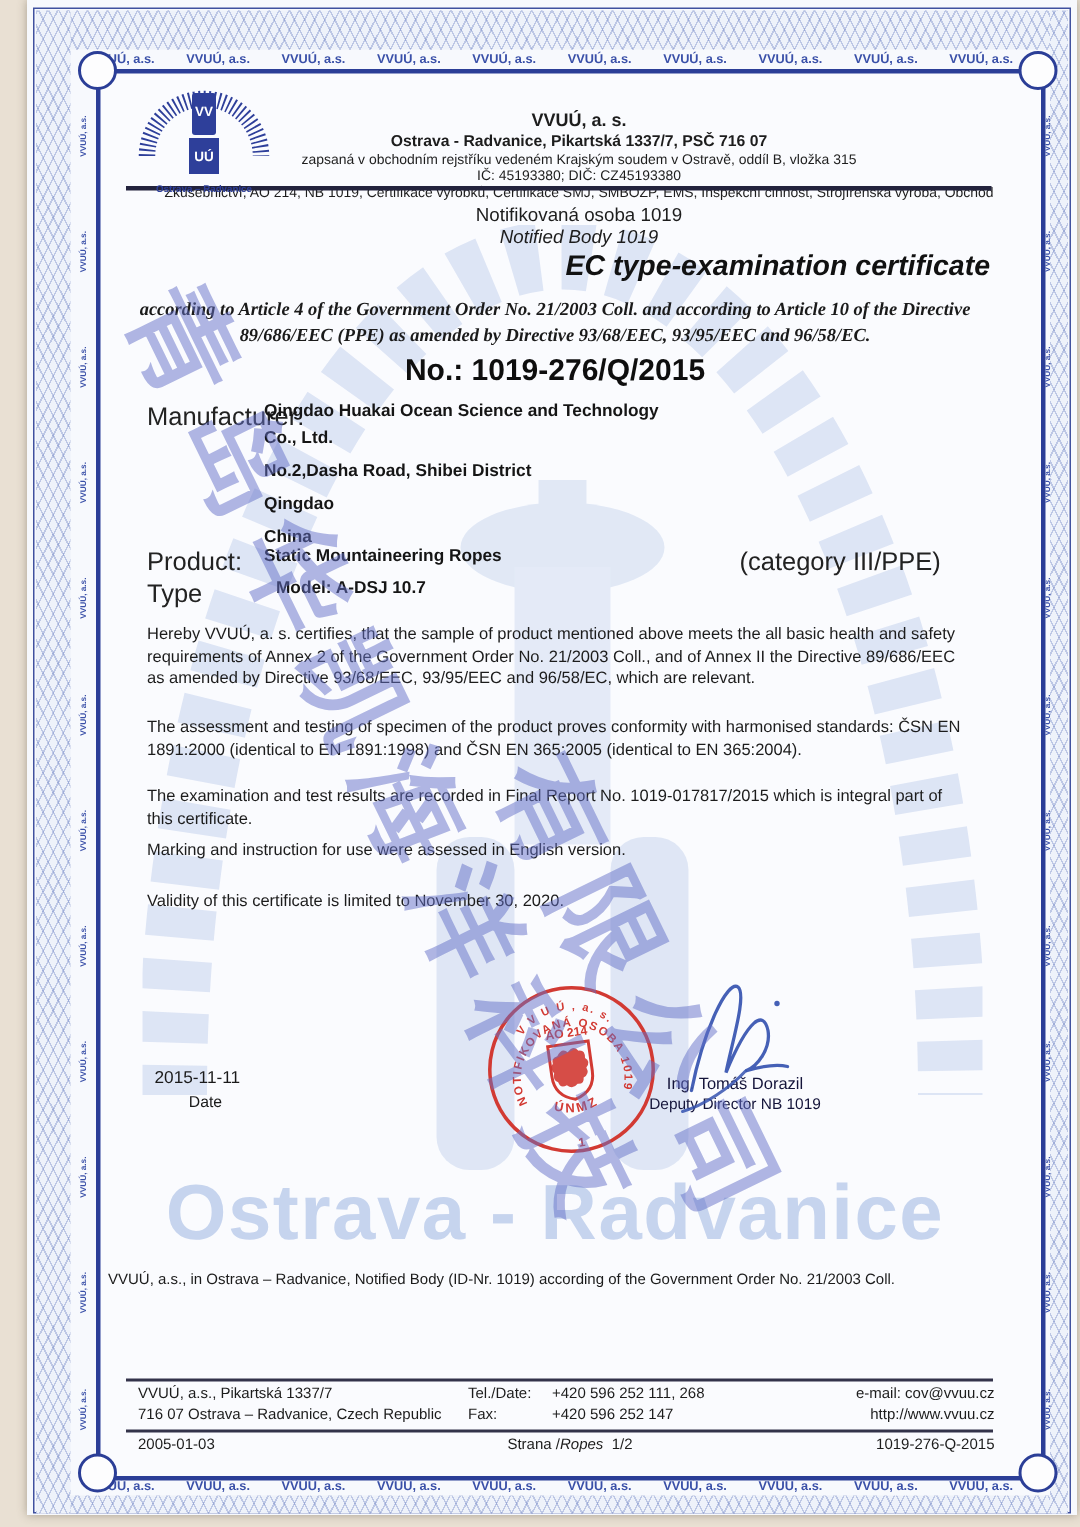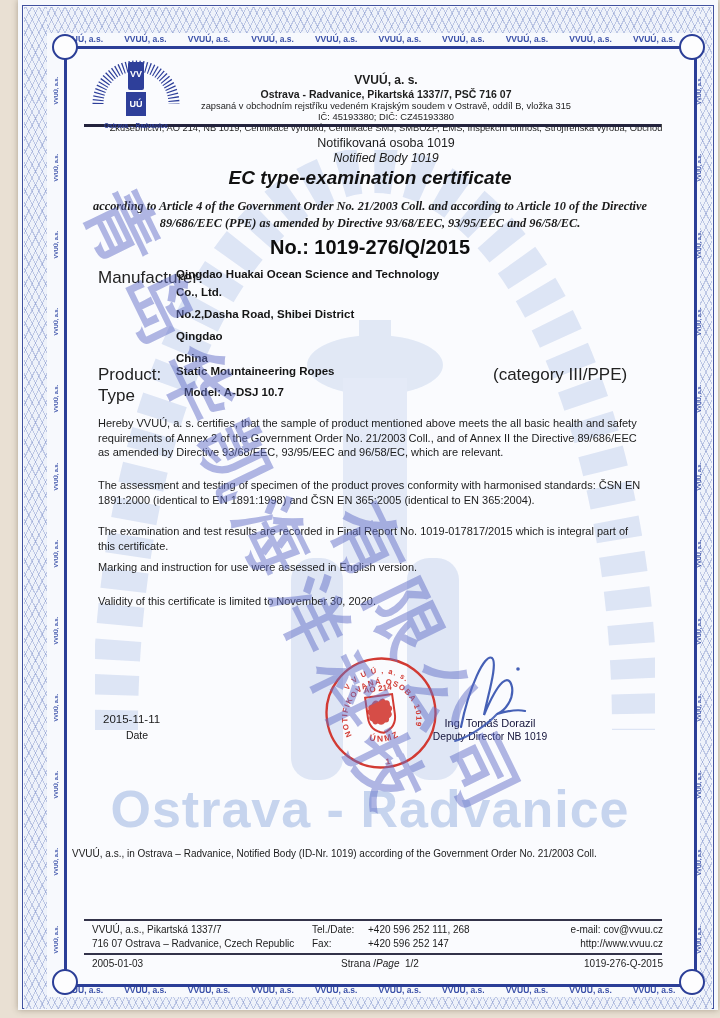--- a/index.html
+++ b/index.html
@@ -40,21 +40,21 @@
   .hdr .l2{font-size:10.5px;font-weight:bold;margin-top:1px;}
   .hdr .l3{font-size:9.3px;margin-top:1px;}
   .hdr .l4{font-size:9.3px;font-weight:normal;margin-top:1px;}
   .hdr .l5{font-size:9.3px;margin-top:1px;white-space:nowrap;}
   .hdr .l6{font-size:12.5px;margin-top:3px;}
   .hdr .l7{font-size:12.5px;font-style:italic;margin-top:1px;}
   .logo{left:84px;top:50px;width:104px;z-index:3;text-align:center;}
   .logo-cap{font-size:6.5px;font-weight:bold;color:#2e3f9a;margin-top:-2px;}
   .hdr-rule{left:84px;top:124px;width:577px;height:2.5px;background:#23233d;z-index:2;}
   
-  .title{left:80px;top:167px;width:580px;text-align:center;font-size:19px;font-weight:bold;font-style:italic;color:#111;z-index:2;}
+  .title{left:80px;top:167px;width:580px;text-align:right;font-size:19px;font-weight:bold;font-style:italic;color:#111;z-index:2;}
   .subtitle{left:88px;top:198px;width:564px;text-align:center;font-family:"Liberation Serif",serif;font-style:italic;font-weight:bold;font-size:12.3px;color:#1a1a1a;z-index:2;line-height:16.5px;}
   .certno{left:80px;top:236px;width:580px;text-align:center;font-size:20px;font-weight:bold;color:#0e0e0e;z-index:2;}
   
   .lbl{font-size:17px;color:#222;z-index:2;}
   .val{font-size:11.5px;font-weight:bold;color:#151515;z-index:2;}
   
   .para{left:98px;width:550px;font-size:11px;line-height:14.6px;color:#1c1c1c;z-index:2;}
   
   .date-v{left:103px;top:713px;font-size:11.5px;color:#1a1a1a;z-index:2;}
   .date-l{left:103px;top:729px;width:68px;text-align:center;font-size:10.5px;color:#1a1a1a;z-index:2;}
@@ -249,17 +249,17 @@
   <div class="abs ft" style="left:92px;top:938px;">716 07 Ostrava – Radvanice, Czech Republic</div>
   <div class="abs ft" style="left:312px;top:924px;">Tel./Date:</div>
   <div class="abs ft" style="left:368px;top:924px;">+420 596 252 111, 268</div>
   <div class="abs ft" style="left:312px;top:938px;">Fax:</div>
   <div class="abs ft" style="left:368px;top:938px;">+420 596 252 147</div>
   <div class="abs ft fr" style="left:480px;top:924px;width:183px;">e-mail: cov@vvuu.cz</div>
   <div class="abs ft fr" style="left:480px;top:938px;width:183px;">http://www.vvuu.cz</div>
 
   <div class="abs ft" style="left:92px;top:958px;">2005-01-03</div>
   <div class="abs ft c" style="left:290px;top:958px;width:180px;">
-    <span>Strana /</span><span style="font-style:italic;">Page</span>&nbsp;&nbsp;<span>1/2</span>
+    <span>Strana /</span><span style="font-style:italic;">Ropes</span>&nbsp;&nbsp;<span>1/2</span>
   </div>
   <div class="abs ft fr" style="left:480px;top:958px;width:183px;">1019-276-Q-2015</div>
 
 </div>
 
 </body></html>

